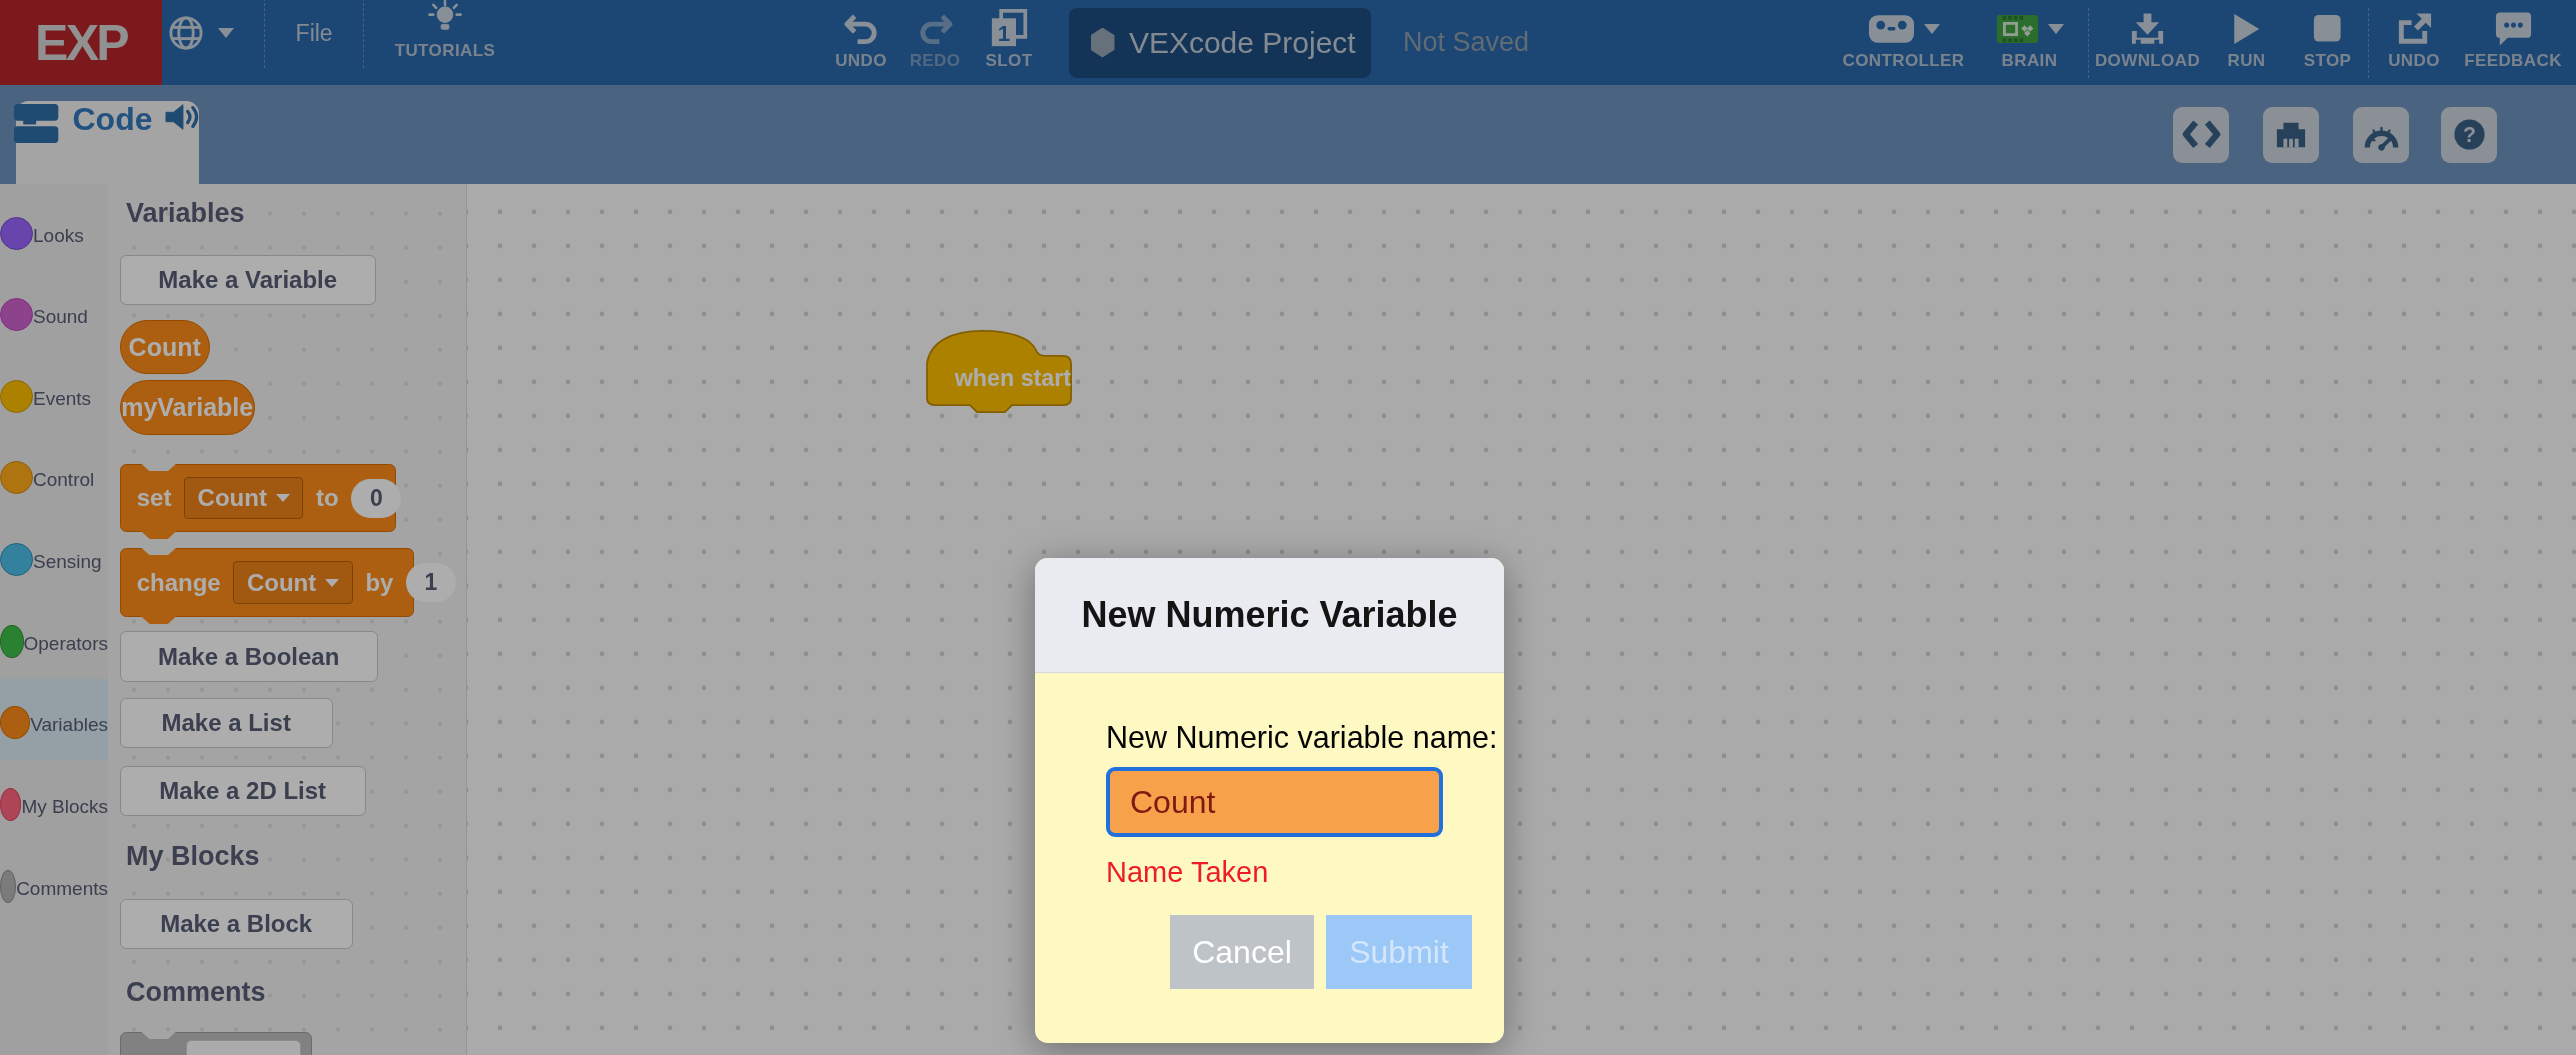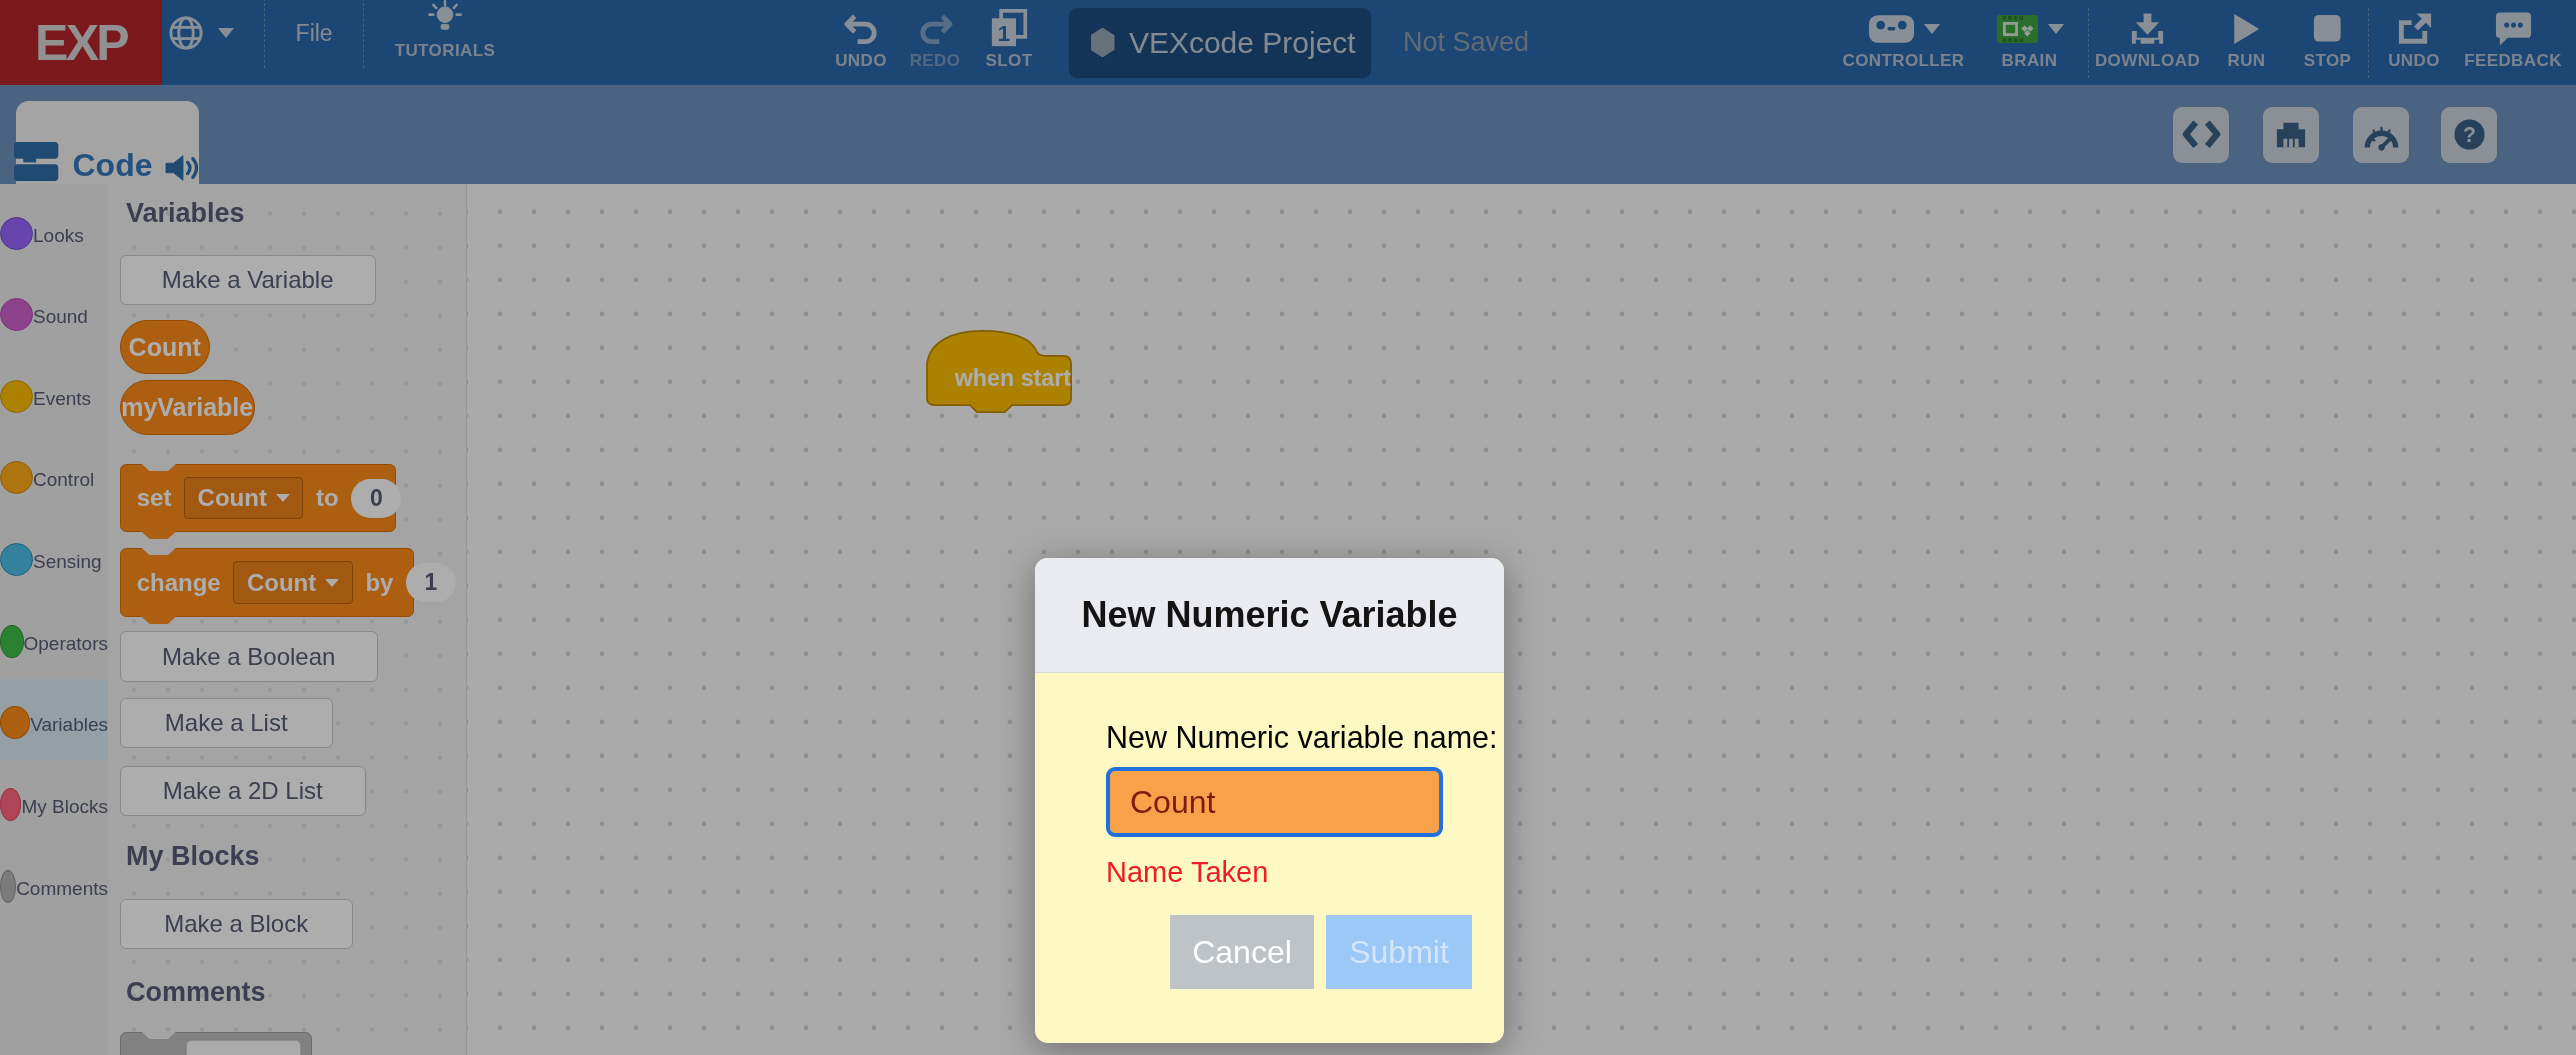--- a/index.html
+++ b/index.html
@@ -32,21 +32,21 @@
   .projbox{margin-left:23px;width:302px;height:70px;border-radius:8px;background:rgba(8,28,56,.38);display:flex;align-items:center;padding-left:21.5px;gap:14.4px}
   .projbox .hex{width:24px;height:30px;background:#97a7b7;clip-path:polygon(50% 0,100% 26%,100% 74%,50% 100%,0 74%,0 26%)}
   .projname{font-size:30px;color:#c3ccd6;white-space:nowrap}
   .notsaved{margin-left:32px;font-size:27px;color:#8f9eac;white-space:nowrap}
   .tb-right{position:absolute;right:9px;top:0;height:85px;display:flex;align-items:center}
   .tb-right .tb-item{min-width:86px}
   .slotnum{fill:var(--topbar);font-weight:bold}
 
   
   .toolbar2{position:absolute;left:0;top:85px;width:2576px;height:99px;background:var(--toolbar2);z-index:9}
-  .code-tab{position:absolute;left:16px;top:16px;width:183px;height:83px;background:var(--palette);border-radius:12.6px 12.6px 0 0;display:flex;align-items:flex-end;justify-content:center;gap:10.8px}
+  .code-tab{position:absolute;left:16px;top:16px;width:183px;height:83px;background:var(--palette);border-radius:12.6px 12.6px 0 0;display:flex;align-items:flex-start;justify-content:center;gap:10.8px}
   .code-tab .label{font-size:32px;font-weight:bold;color:var(--tabblue)}
   .tb2-btn{position:absolute;top:21.5px;width:56px;height:56px;border-radius:9px;background:var(--btn2bg);display:flex;align-items:center;justify-content:center;color:var(--btn2ic)}
 
   
   .workspace{position:absolute;left:0;top:184px;width:2576px;height:872px}
   .canvas{position:absolute;left:467px;top:0;right:0;bottom:0;background:var(--canvas);
     background-image:radial-gradient(#d2d2d2 2.2px,transparent 2.6px);background-size:34px 34px;background-position:16px 10.8px}
   .cat-strip{position:absolute;left:0;top:0;width:108px;height:100%;background:var(--strip)}
   .cat-item{position:absolute;left:0;width:108px;height:81px;display:flex;flex-direction:row;align-items:center;padding-top:6.3px;cursor:pointer}
   .cat-item.selected{background:#dcebf5}
@@ -54,21 +54,21 @@
   .cat-label{margin-top:5.4px;font-size:19px;color:var(--ink);white-space:nowrap}
   .c0{background:#9966FF;border-color:#774DCB}.c1{background:#CF63CF;border-color:#BD42BD}
   .c2{background:#FFBF00;border-color:#CC9900}.c3{background:#FFAB19;border-color:#CF8B17}
   .c4{background:#4CBFE6;border-color:#2E8EB8}.c5{background:#40BF4A;border-color:#389438}
   .c6{background:#FF8C1A;border-color:#DB6E00}.c7{background:#FF6680;border-color:#E54A66}
   .c8{background:#B5B5B5;border-color:#8F8F8F}
 
   .palette{position:absolute;left:108px;top:0;width:359px;height:100%;background:var(--palette);border-right:0.9px solid #dcdcdc;
     background-image:radial-gradient(#dedede 2px,transparent 2.4px);background-size:34px 34px;background-position:9px 12.6px;overflow:hidden}
   .pal-header{position:absolute;left:18px;font-size:27px;font-weight:bold;color:var(--ink)}
-  .pal-btn{position:absolute;background:#fff;border:1.8px solid #c8c8c8;border-radius:6.3px;display:flex;align-items:center;justify-content:center;font-size:24px;font-weight:normal;color:var(--ink);cursor:pointer}
+  .pal-btn{position:absolute;background:#fff;border:1.8px solid #c8c8c8;border-radius:6.3px;display:flex;align-items:center;justify-content:center;font-size:24px;font-weight:bold;color:var(--ink);cursor:pointer}
   .pill{position:absolute;background:var(--orange);border:1.8px solid var(--orangeb);border-radius:29px;display:flex;align-items:center;justify-content:center;color:#fff;font-size:25px;font-weight:bold;cursor:grab}
   .sblock{position:absolute;background:var(--orange);border:1.8px solid var(--orangeb);border-radius:6.3px;display:flex;align-items:center;gap:12.6px;padding-left:16px;color:#fff;font-size:24px;font-weight:600;cursor:grab}
   .sblock::before{content:"";position:absolute;left:20px;top:-1.8px;width:36px;height:8px;background:var(--palette);clip-path:polygon(0 0,100% 0,75% 100%,25% 100%)}
   .sblock::after{content:"";position:absolute;left:20px;bottom:-8px;width:36px;height:8px;background:var(--orange);clip-path:polygon(0 0,100% 0,75% 100%,25% 100%)}
   .dropfield{display:flex;align-items:center;gap:9px;background:rgba(0,0,0,.07);border:1.8px solid rgba(140,70,0,.55);border-radius:4.5px;padding:6.3px 12.6px;cursor:pointer}
   .dropfield .dcaret{width:0;height:0;border-left:7.2px solid transparent;border-right:7.2px solid transparent;border-top:8px solid #fff}
   .oval{background:#fff;border-radius:20px;min-width:50px;height:39px;display:flex;align-items:center;justify-content:center;color:var(--ink);font-size:23px;font-weight:bold;cursor:text}
   .cblock{position:absolute;background:#bebebe;border:1.8px solid #9e9e9e;border-radius:6.3px;cursor:grab}
   .cblock::before{content:"";position:absolute;left:20px;top:-1.8px;width:36px;height:8px;background:var(--palette);clip-path:polygon(0 0,100% 0,75% 100%,25% 100%)}
   .cblock .field{position:absolute;left:65px;top:7.2px;width:115px;height:36px;background:#fdfdfd;border:1.8px solid #cfcfcf;border-radius:5.4px}

